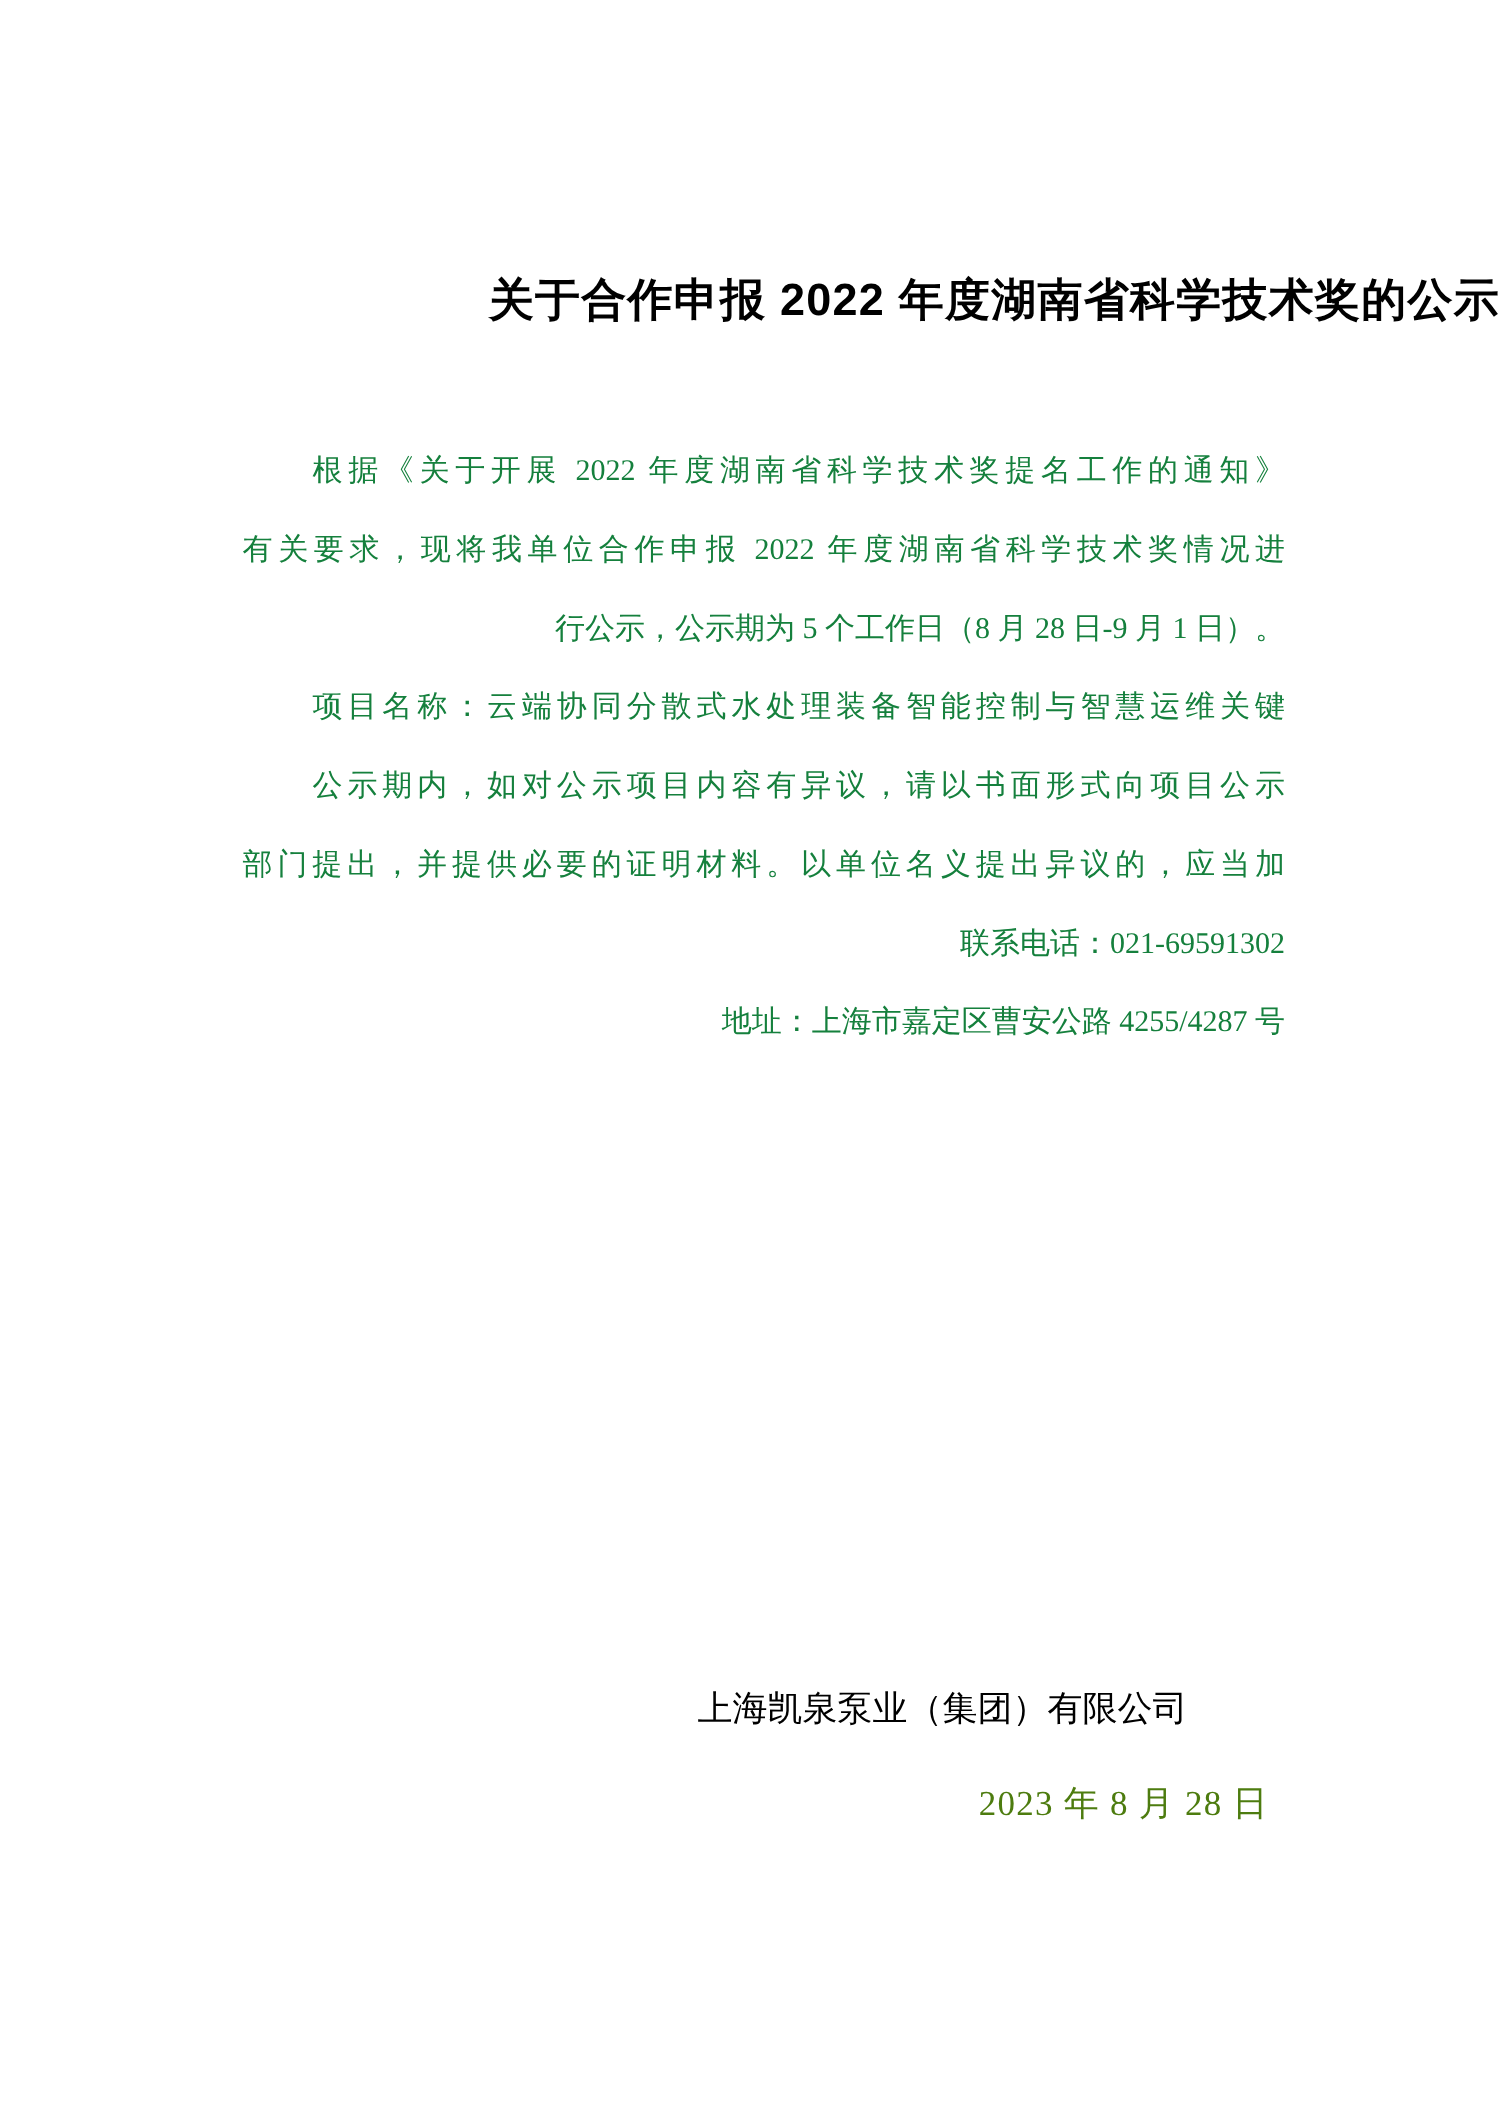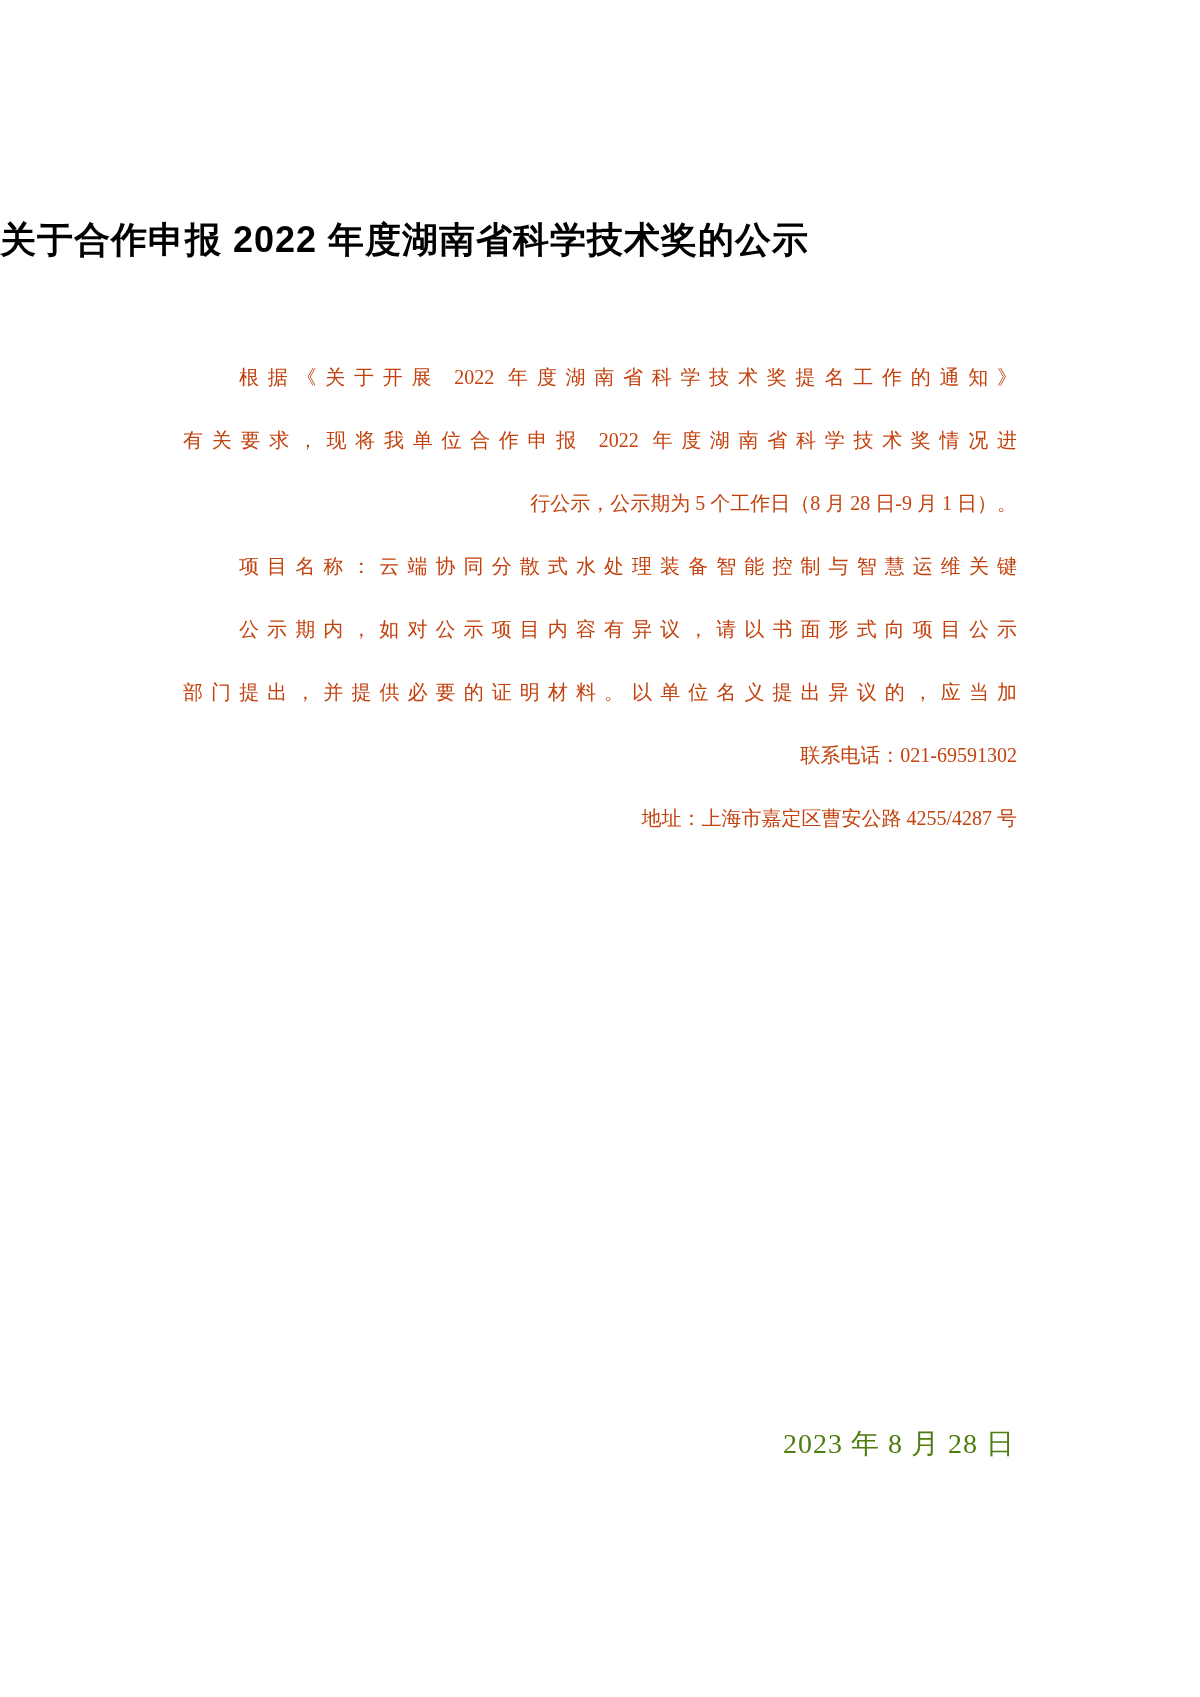--- a/index.html
+++ b/index.html
@@ -13,37 +13,37 @@
     height: 1697px;
     background: #ffffff;
     overflow: hidden;
     color: #000000;
   }
   .doc-title {
     position: absolute;
     top: 218px;
     left: 0;
     width: 1200px;
-    text-align: left;
+    text-align: right;
     font-family: "Liberation Sans", "DejaVu Sans", sans-serif;
     font-weight: bold;
     font-size: 36px;
     line-height: 44px;
     color: #000000;
     letter-spacing: 1px;
     white-space: nowrap;
   }
   .doc-body {
     position: absolute;
     top: 346px;
-    left: 183px;
+    left: 194px;
     width: 834px;
     font-family: "Liberation Serif", "DejaVu Serif", serif;
-    font-size: 20px;
-    color: #c2410c;
+    font-size: 24px;
+    color: #15803d;
   }
   .line {
     height: 63px;
     line-height: 63px;
     text-align: right;
     white-space: nowrap;
   }
   .line.full {
     white-space: normal;
     text-align: justify;
@@ -86,15 +86,16 @@
       <div class="line full indent">根据《关于开展 2022 年度湖南省科学技术奖提名工作的通知》</div>
       <div class="line full">有关要求，现将我单位合作申报 2022 年度湖南省科学技术奖情况进</div>
       <div class="line">行公示，公示期为 5 个工作日（8 月 28 日-9 月 1 日）。</div>
       <div class="line full indent">项目名称：云端协同分散式水处理装备智能控制与智慧运维关键</div>
       <div class="line full indent">公示期内，如对公示项目内容有异议，请以书面形式向项目公示</div>
       <div class="line full">部门提出，并提供必要的证明材料。以单位名义提出异议的，应当加</div>
       <div class="line indent">联系电话：021-69591302</div>
       <div class="line indent">地址：上海市嘉定区曹安公路 4255/4287 号</div>
     </div>
 
+  <div class="sig-company">上海凯泉泵业（集团）有限公司</div>
 
   <div class="sig-date">2023 年 8 月 28 日</div>
 </div>
 
 </body></html>

